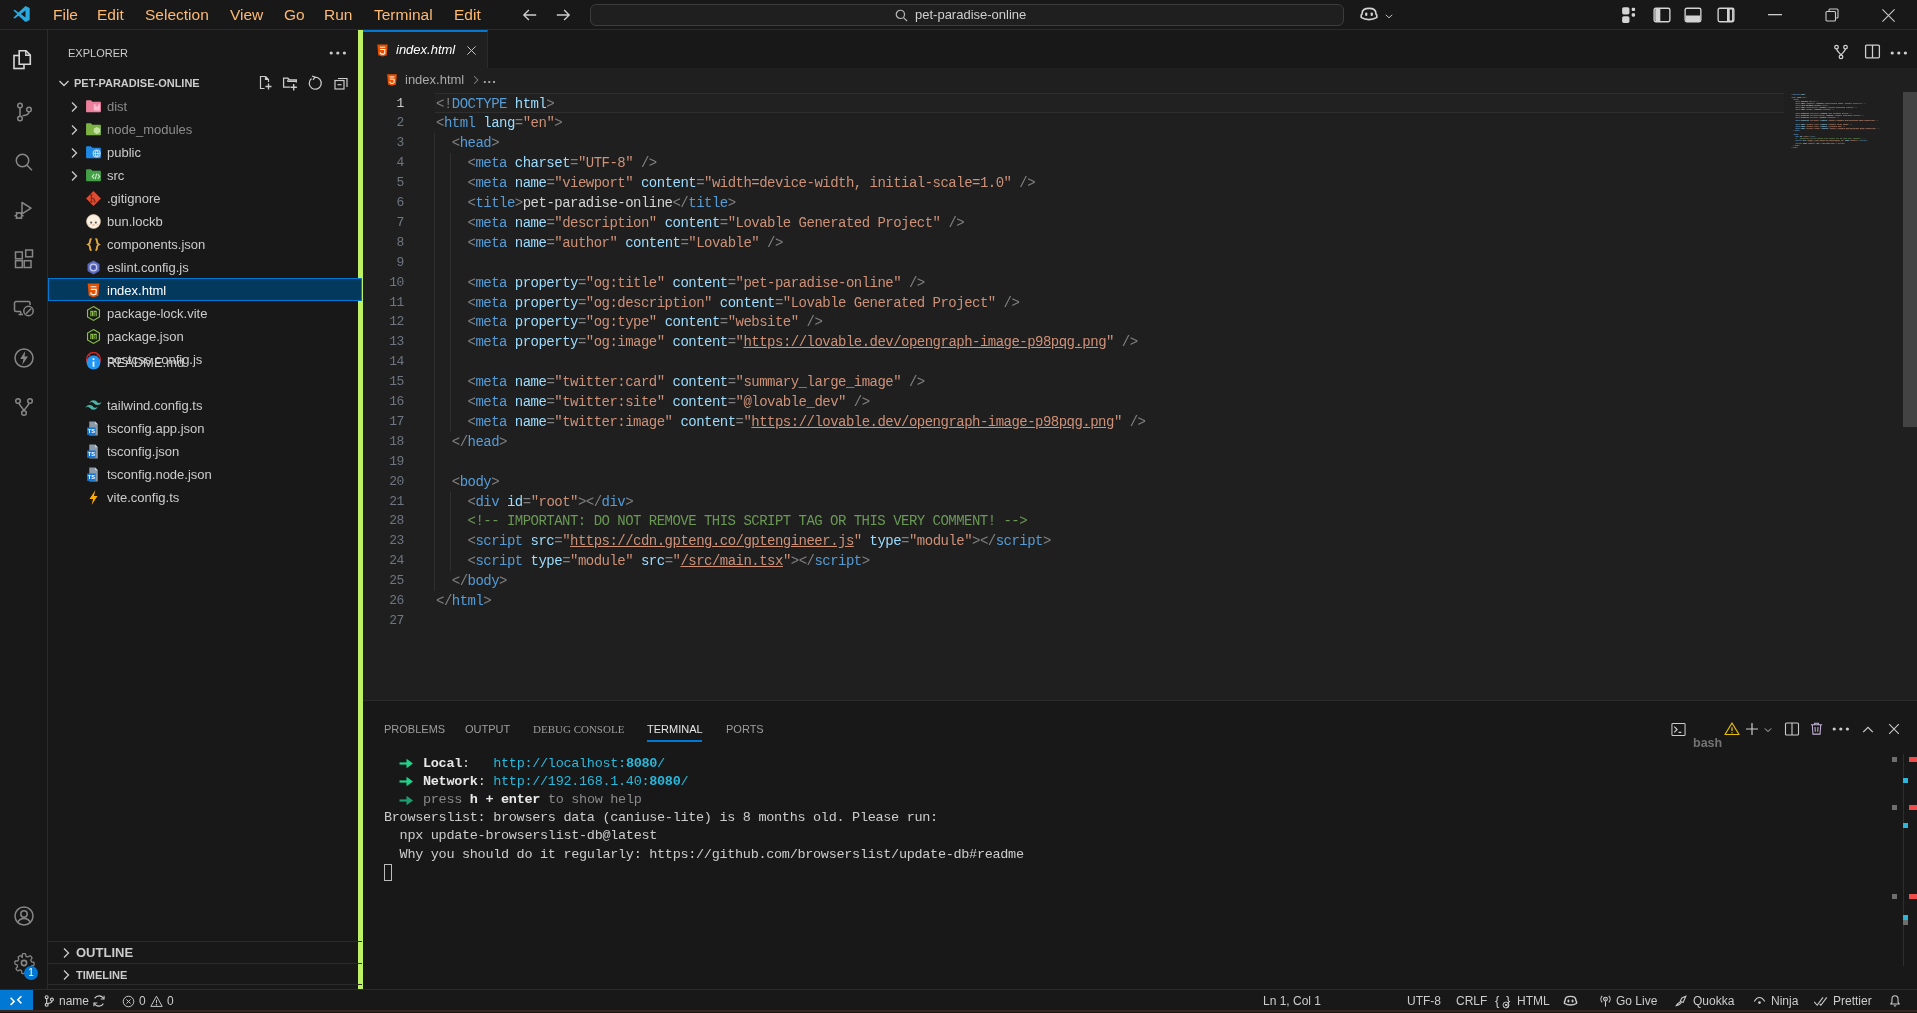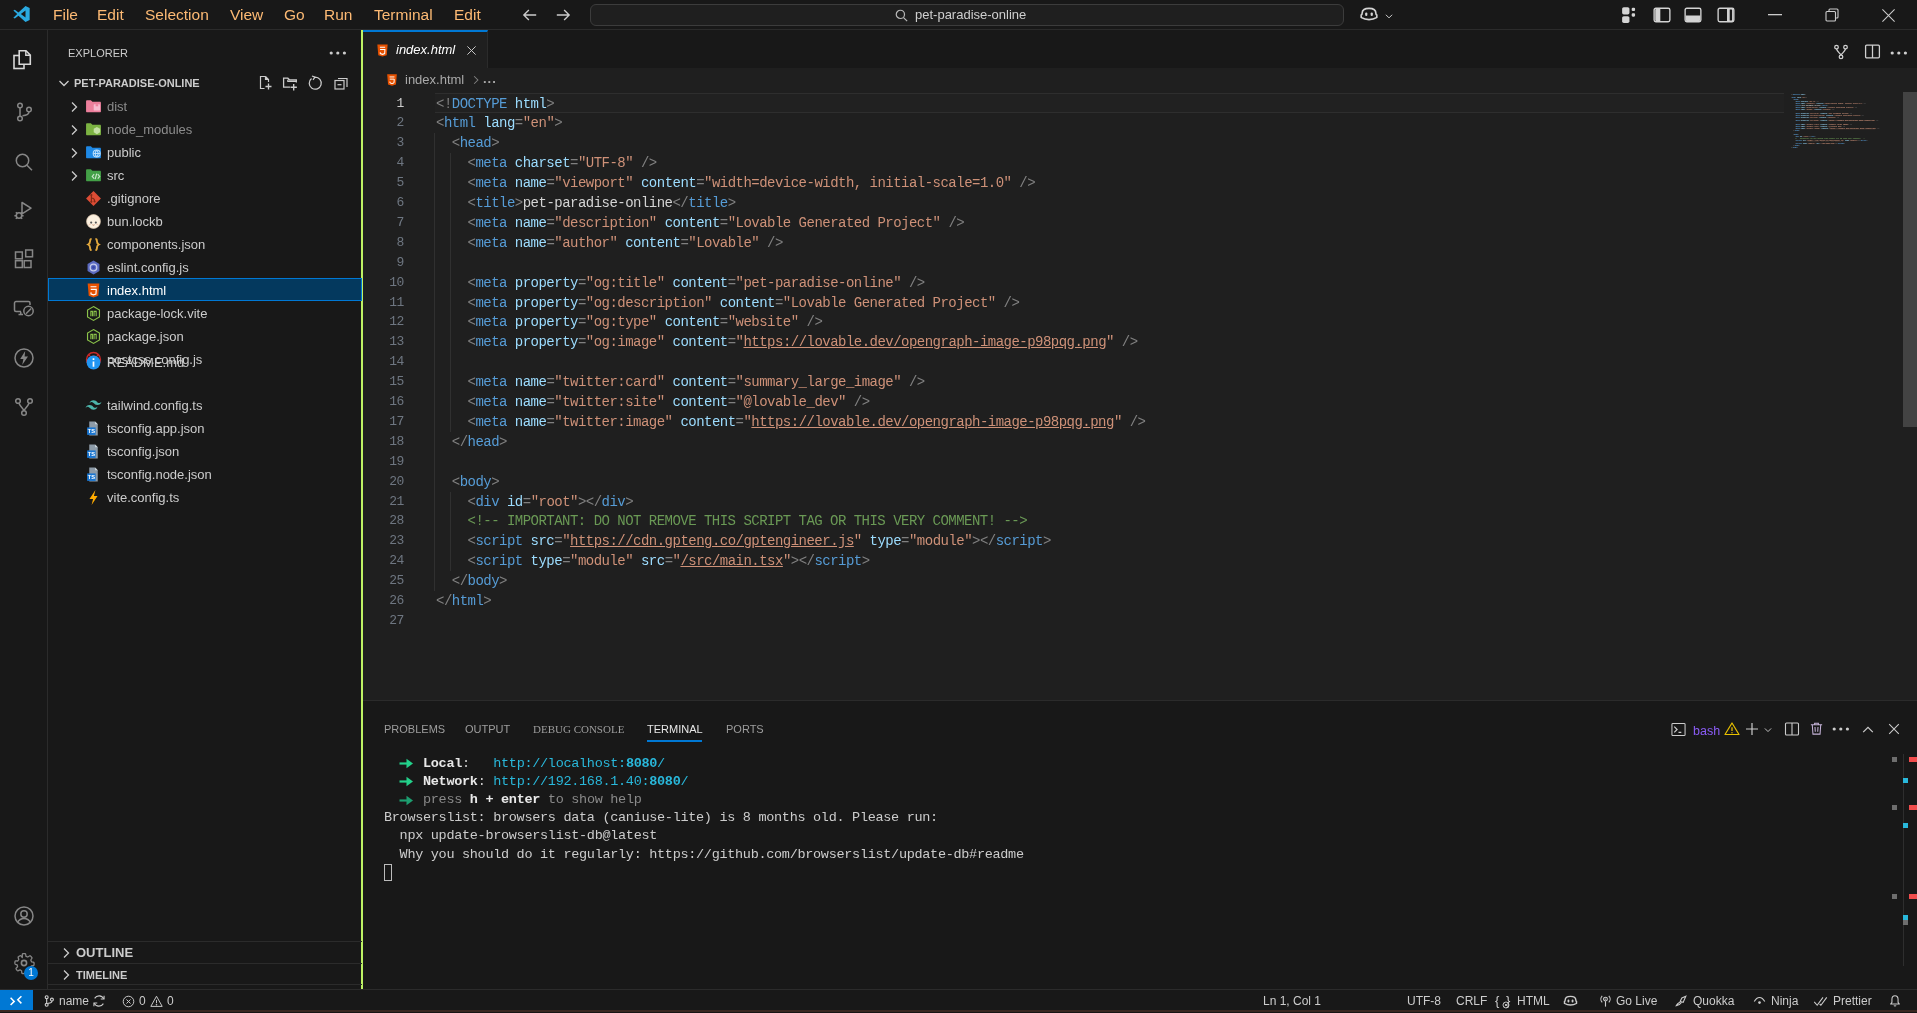--- a/index.html
+++ b/index.html
@@ -10,21 +10,21 @@
 
 #titlebar { position:absolute; left:0; top:0; width:1917px; height:30px; background:#181818;
   border-bottom:1px solid #2b2b2b; color:#cccccc; font-size:13px; }
 .menuitem { position:absolute; top:0; height:29px; line-height:29px; font-size:15.5px; color:#fdba74; }
 
 #activitybar { position:absolute; left:0; top:30px; width:48px; height:959px; background:#181818;
   border-right:1px solid #2b2b2b; }
 .ab-ic { position:absolute; left:12px; width:24px; height:24px; }
 
 #sidebar { position:absolute; left:48px; top:30px; width:315px; height:959px; background:#181818;
-  border-right:2px solid #bef264; color:#cccccc;text-decoration:underline; }
+  border-right:5px solid #bef264; color:#cccccc;text-decoration:underline; }
 .row { position:absolute; left:0; width:314px; height:23px; line-height:23px; font-size:13px; }
 .row .lbl { position:absolute; left:59px; top:0; }
 .ficon { position:absolute; left:37px; top:3px; width:17px; height:17px; }
 .chev { position:absolute; left:18px; top:4px; width:16px; height:16px; }
 
 #editor { position:absolute; left:363px; top:30px; width:1554px; height:670px; background:#1f1f1f; }
 #tabs { position:absolute; left:0; top:0; width:1554px; height:38px; background:#181818; }
 #tab1 { position:absolute; left:0; top:0; width:125px; height:38px; background:#1f1f1f;
   border-top:2px solid #0078d4; border-right:1px solid #2b2b2b; }
 #breadcrumb { position:absolute; left:0; top:38px; width:1554px; height:24px; color:#a9a9a9; font-size:13px; }
@@ -516,21 +516,21 @@
   <span class="ptab" style="left:102px;">OUTPUT</span>
   <span class="ptab" style="left:170px;font-family:Liberation Serif, serif;">DEBUG CONSOLE</span>
   <span class="ptab ptab-act" style="left:284px;">TERMINAL</span>
   <span class="ptab" style="left:363px;">PORTS</span>
   <div class="abs" style="left:284px;top:38.6px;width:55px;height:2px;background:#0078d4;"></div>
 
   <svg class="abs" style="left:1308px;top:21px" width="15" height="15" viewBox="0 0 16 16" fill="none" stroke="#cccccc" stroke-width="1.1">
         <rect x="1" y="1.5" width="14" height="13" rx="1"></rect>
         <path d="M3.5 5 L6.5 8 L3.5 11 M8 11 L11 11" stroke-width="1.3"></path>
       </svg>
-  <span class="abs" style="left:1330px;top:16px;height:28px;line-height:28px;font-size:12.5px;color:#8b5cf6;">bash</span>
+  <span class="abs" style="left:1330px;top:28px;height:28px;line-height:28px;font-size:12.5px;color:#737373;font-weight:bold;">bash</span>
   <svg class="abs" style="left:1361px;top:20px" width="16" height="16" viewBox="0 0 16 16" fill="none" stroke="#e8c000" stroke-width="1.2">
         <path d="M8 2 L15 13.5 L1 13.5 Z" stroke-linejoin="round"></path>
         <path d="M8 6.2 L8 10" stroke-width="1.3"></path>
         <circle cx="8" cy="11.8" r="0.7" fill="#e8c000" stroke="none"></circle>
       </svg>
   <svg class="abs" style="left:1381px;top:20px" width="16" height="16" viewBox="0 0 16 16" stroke="#cccccc" stroke-width="1.2">
         <path d="M8 2 L8 14 M2 8 L14 8"></path>
       </svg>
   <svg class="abs" style="left:1400px;top:24px" width="10" height="10" viewBox="0 0 16 16" fill="none" stroke="#cccccc" stroke-width="1.5">
         <path d="M3 5.5 L8 10.5 L13 5.5"></path>

